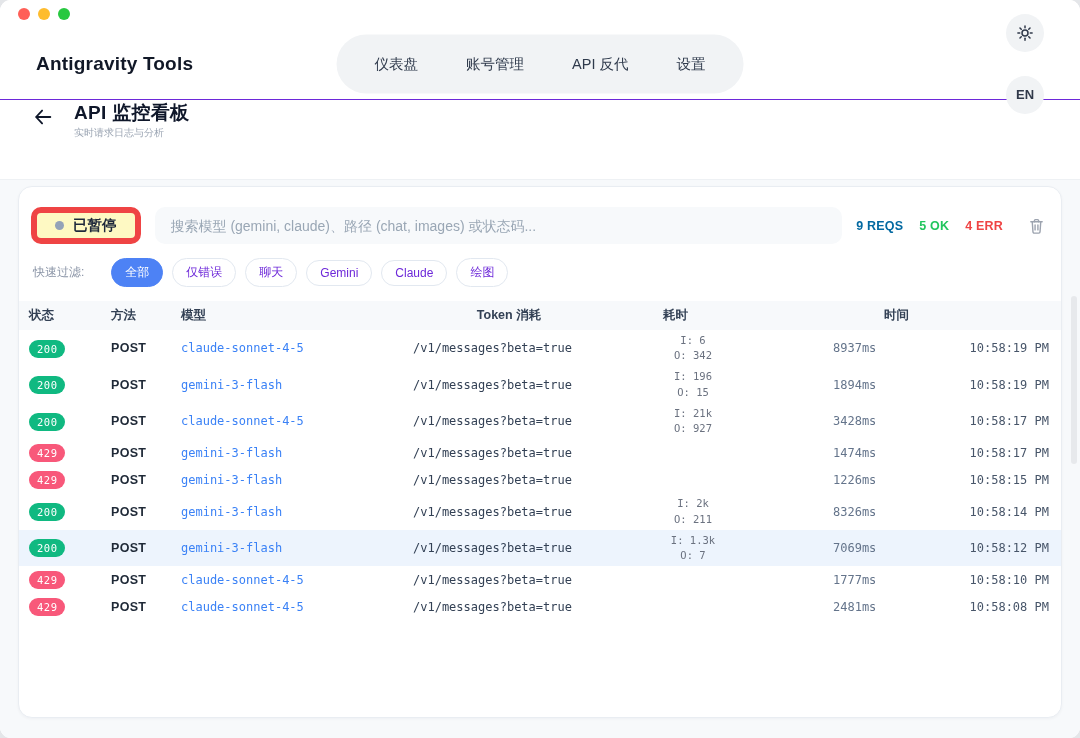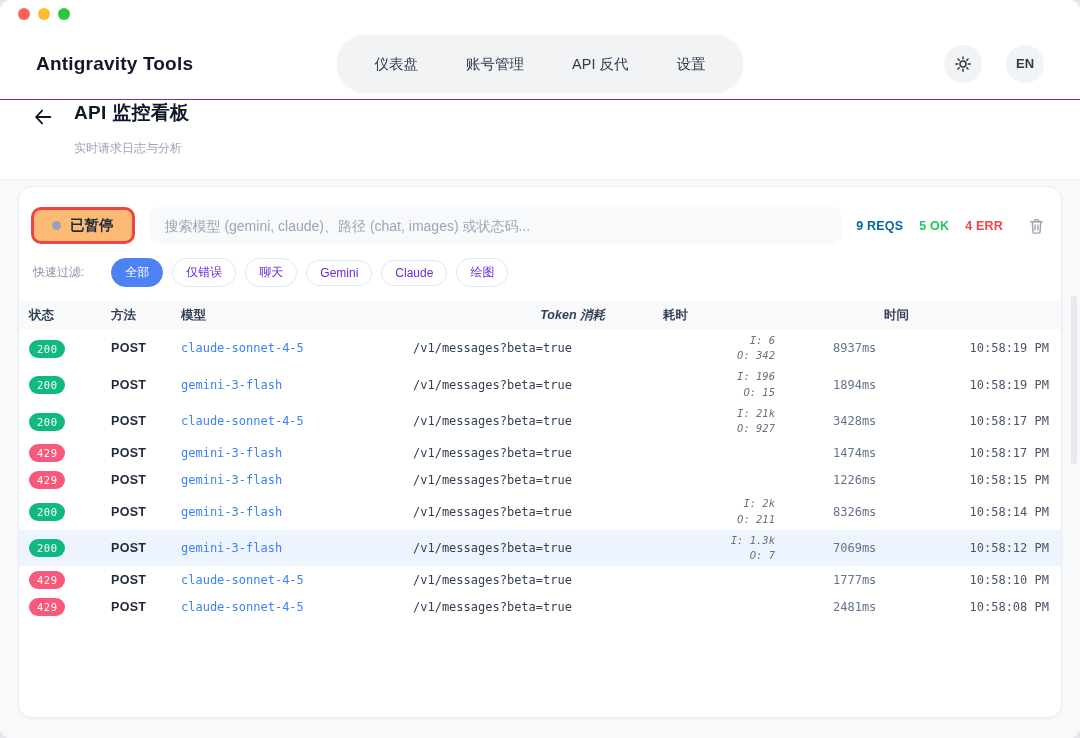--- a/index.html
+++ b/index.html
@@ -19,42 +19,42 @@
 
   
   .topnav { position:relative; height:72px; display:flex; align-items:center;
             padding:0 36px; border-bottom:1px solid #6d28d9; background:#fff; }
   .app-title { font-size:19px; font-weight:700; color:#111827; letter-spacing:.2px; }
   .nav-pill { position:absolute; left:50%; top:50%; transform:translate(-50%,-50%);
               background:#f1f3f5; border-radius:999px; height:59px; display:flex;
               align-items:center; padding:0 14px; }
   .nav-item { font-size:14.5px; color:#2f3a4c; font-weight:500; padding:8px 24px;
               border-radius:999px; cursor:pointer; white-space:nowrap; }
-  .top-right { margin-left:auto; display:flex; align-items:center; gap:24px; }
+  .top-right { margin-left:auto; display:flex; align-items:center; gap:24px;flex-direction:column; }
   .round-btn { width:38px; height:38px; border-radius:50%; background:#f1f3f5; border:none;
                display:flex; align-items:center; justify-content:center; cursor:pointer;
                font-size:13px; font-weight:700; color:#30394a; font-family:"Liberation Sans",sans-serif; }
 
   
   .page-header { height:80px; display:flex; align-items:flex-start; padding:0 26px;
                  border-bottom:1px solid #eef1f4; background:#fff; }
   .back-btn { background:none; border:none; cursor:pointer; width:34px; height:34px;
               display:flex; align-items:center; justify-content:center; margin-right:14px; }
   .page-title { font-size:19px; font-weight:700; color:#0f172a; letter-spacing:.3px; }
-  .page-subtitle { font-size:12px; color:#9aa4b2; margin-top:14px; }
+  .page-subtitle { font-size:10px; color:#9aa4b2; margin-top:0; }
 
   
   .main { height:558px; background:#f7f9fb; padding:6px 18px; }
   .card { background:#fff; border:1px solid #e9edf2; border-radius:14px; height:532px;
           box-shadow:0 1px 3px rgba(15,23,42,.04); overflow:hidden; display:flex; flex-direction:column; }
 
   
   .toolbar { display:flex; align-items:center; padding:20px 12px 10px 12px; gap:14px; }
-  .pause-btn { display:flex; align-items:center; gap:9px; background:#fdba74;
-               border:3px solid #ef4444; border-radius:10px; height:37px; padding:0 18px;
+  .pause-btn { display:flex; align-items:center; gap:9px; background:#fef9c3;
+               border:6px solid #ef4444; border-radius:10px; height:37px; padding:0 18px;
                cursor:pointer; }
   .pause-dot { width:9px; height:9px; border-radius:50%; background:#94a3b8; }
   .pause-label { font-size:14.5px; font-weight:700; color:#1e293b; }
   .search-box { flex:1; display:flex; align-items:center; background:#f7f9fb;
                 border-radius:10px; height:37px; padding:0 16px; }
   .search-input { border:none; outline:none; background:transparent; width:100%;
                   font-size:14px; color:#334155; font-family:"Liberation Sans",sans-serif; }
   .search-input::placeholder { color:#9aa7b5; }
   .stats { display:flex; align-items:center; gap:16px; padding-right:4px; }
   .stat { font-size:12.5px; font-weight:700; letter-spacing:.2px; white-space:nowrap; }
@@ -68,21 +68,21 @@
           border-radius:999px; padding:5px 13px; cursor:pointer; white-space:nowrap; }
   .pill.active { background:#4d82f5; border-color:#4d82f5; color:#fff; }
 
   
   .thead, .trow { display:grid; grid-template-columns:82px 70px 232px 1fr 170px 130px 140px;
                   align-items:center; padding:0 10px; }
   .thead { background:#f7f9fb; height:29px; font-size:12.5px; font-weight:700; color:#334155; }
   .tbody { flex:1; overflow:hidden; }
   .trow { min-height:27px; padding-top:3px; padding-bottom:3px; }
   .trow.hl { background:#edf4fd; }
-  .c-tokens { text-align:right; padding-right:6px;font-style:italic; }
+  .c-tokens { text-align:center; padding-right:6px; }
   .c-duration { padding-left:52px; }
   .c-time { text-align:right; padding-right:2px; }
 
   .mono { font-family:"DejaVu Sans Mono", monospace; }
   .badge { display:inline-block; font-family:"DejaVu Sans Mono", monospace; font-size:10.5px;
            color:#fff; border-radius:999px; padding:3px 8px; letter-spacing:.5px; }
   .badge.ok { background:#10b981; }
   .badge.err { background:#f8587a; }
   .method { font-size:12.5px; font-weight:700; color:#1f2937; letter-spacing:.3px; }
   .model { font-size:12px; color:#3b82f6; }

